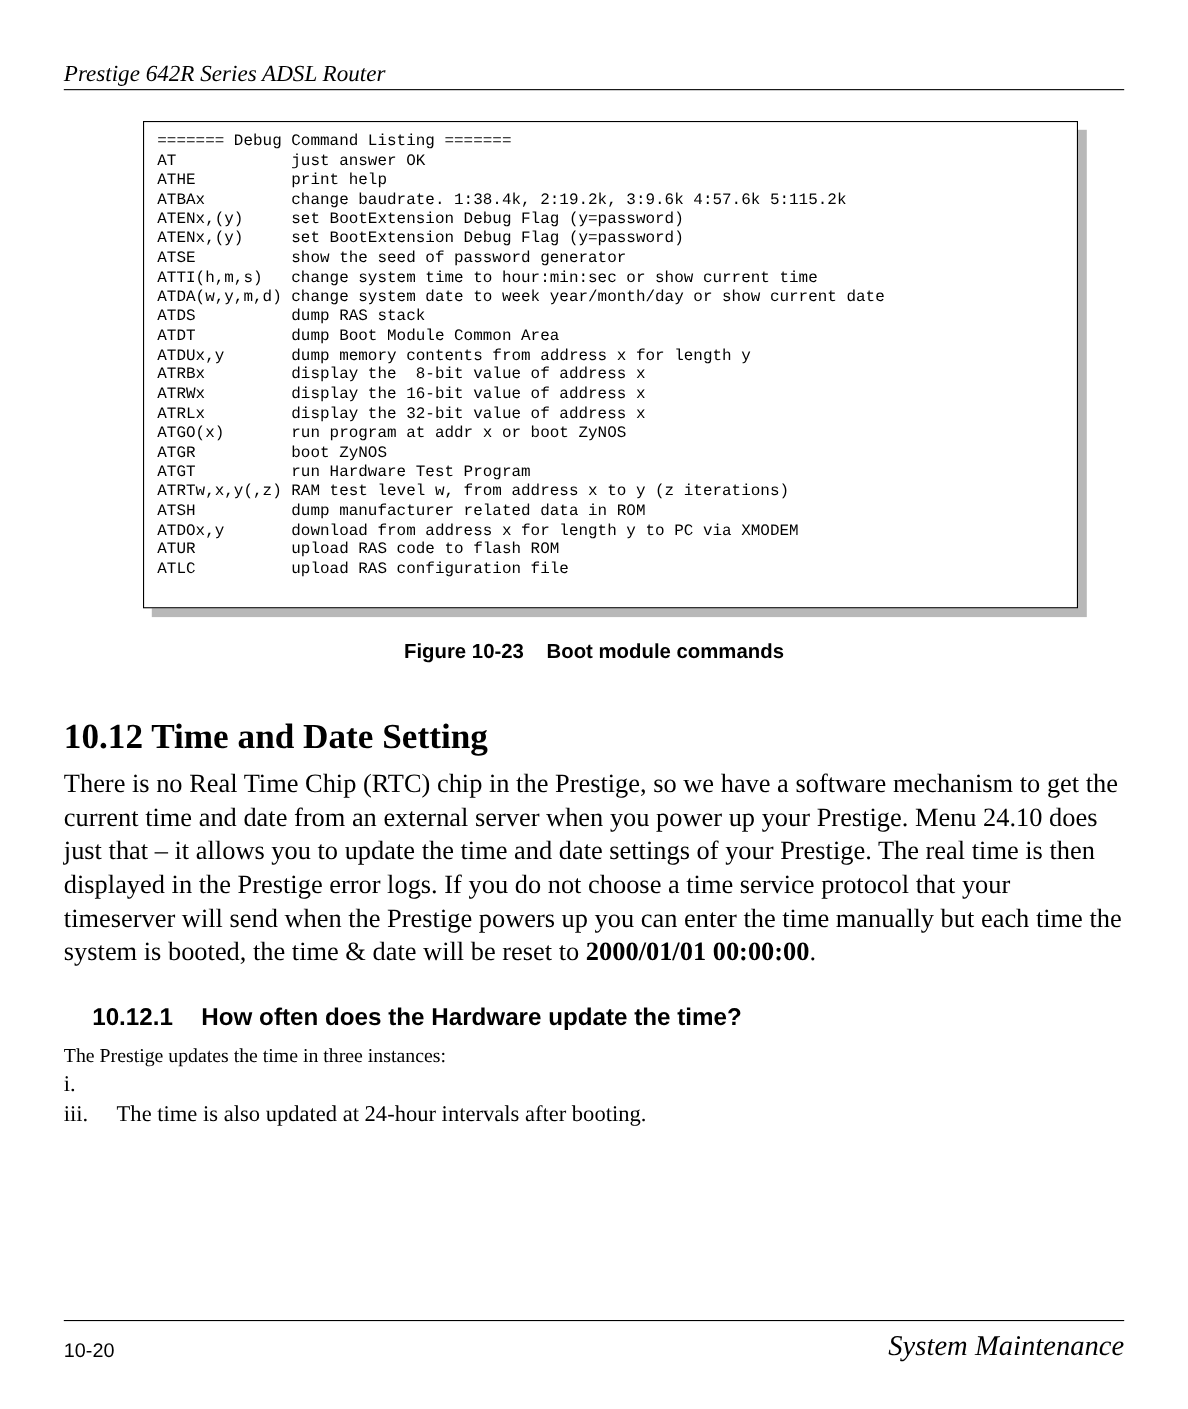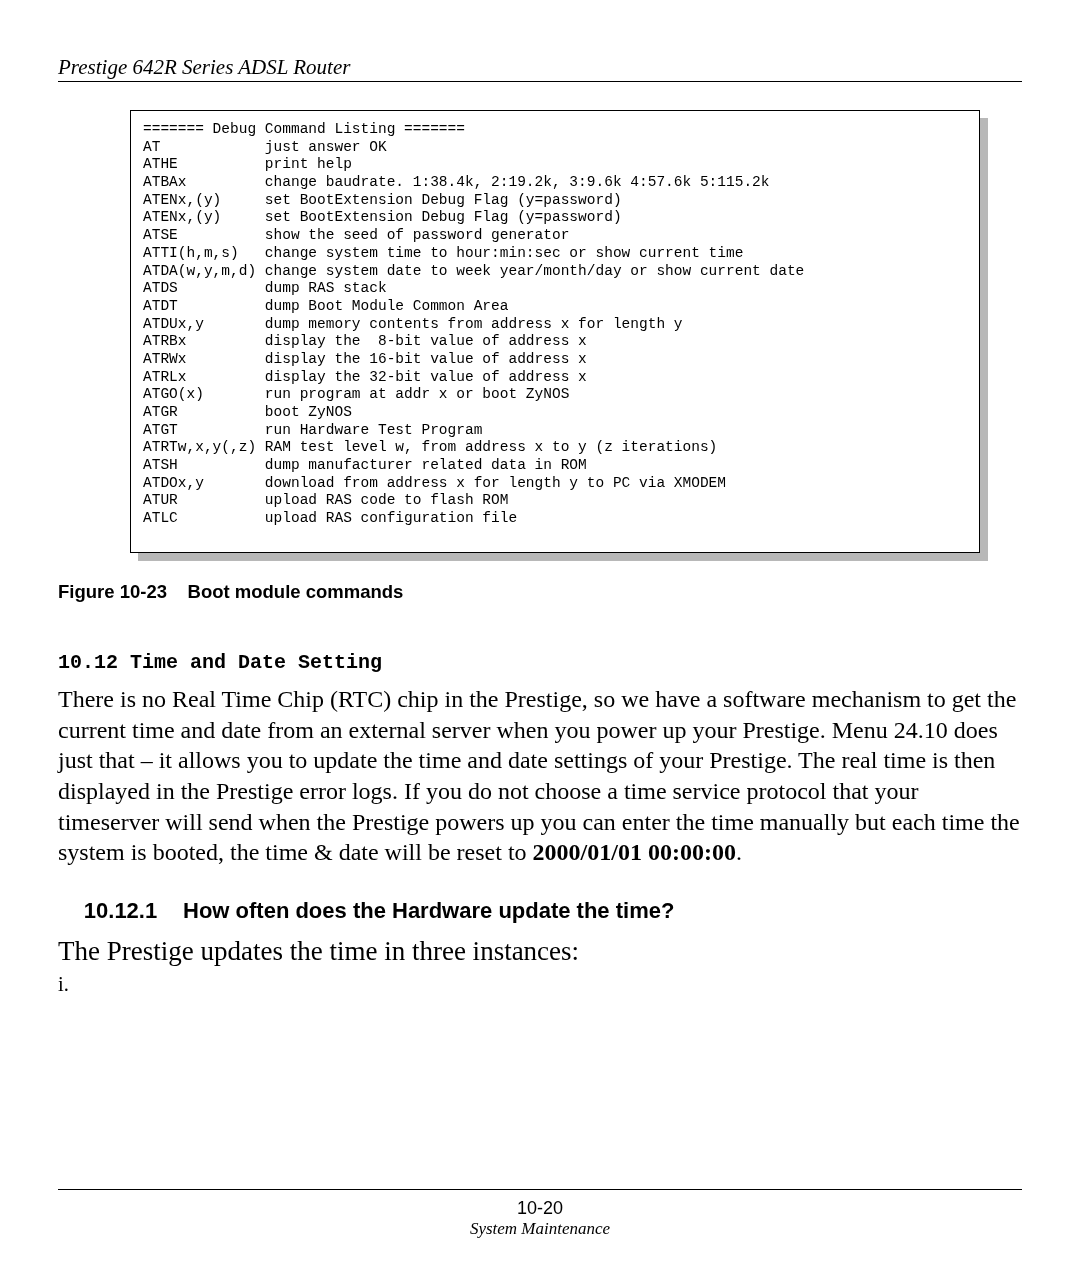--- a/index.html
+++ b/index.html
@@ -44,31 +44,31 @@
       position: relative;
       border: 1.5px solid #000;
       background: #fff;
       padding: 10px 12px 24px 12px;
       font-family: "Courier New", Courier, monospace;
       font-size: 14.5px;
       line-height: 1.22;
       white-space: pre;
     }
     .figure-caption {
-      text-align: left;
+      text-align: center;
       font-family: Arial, Helvetica, sans-serif;
       font-weight: bold;
       font-size: 18.5px;
       margin-top: 14px;
       margin-bottom: 48px;
     }
     .section-heading {
-      font-family: Liberation Mono, monospace;
+      font-family: Liberation Serif, serif;
       font-weight: bold;
-      font-size: 20px;
+      font-size: 32px;
       margin-bottom: 10px;
     }
     .body-para {
       font-size: 24px;
       line-height: 1.28;
       margin-bottom: 30px;
     }
     .bold-inline {
       font-weight: bold;
     }
@@ -77,21 +77,21 @@
       font-weight: bold;
       font-size: 22px;
       margin-bottom: 10px;
     }
     .subhead-num {
       display: inline-block;
       min-width: 125px;
       text-align: center;
     }
     .sub-para {
-      font-size: 27px;
+      font-size: 18px;
       line-height: 1.28;
       margin-bottom: 2px;
     }
     .roman-list {
       list-style: none;
       font-size: 20.5px;
       line-height: 1.3;
     }
     .roman-list li {
       display: flex;
@@ -106,30 +106,29 @@
       bottom: 42px;
     }
     .footer-rule {
       border: none;
       border-top: 1.5px solid #000;
       margin-bottom: 8px;
     }
     .footer-row {
       display: flex;
       justify-content: space-between;
-      align-items: center;
-      flex-direction: column;
+      align-items: flex-end;
     }
     .page-num {
       font-family: Arial, Helvetica, sans-serif;
       font-size: 18px;
     }
     .footer-right {
       font-style: italic;
-      font-size: 17px;
+      font-size: 26px;
     }
   </style>
 </head>
 <body>
 
 <div class="header-title">Prestige 642R Series ADSL Router</div>
 <hr class="header-rule">
 
 <div class="code-box-wrapper">
   <div class="code-box-shadow"></div>
@@ -173,20 +172,24 @@
 <h3 class="subsection-heading">
   <span class="subhead-num">10.12.1</span><span>How often does the Hardware update the time?</span>
 </h3>
 
 <p class="sub-para">The Prestige updates the time in three instances:</p>
 
 <ul class="roman-list" id="roman-list">
     <li>
       <span class="roman-marker">i.</span>
     </li>
+    <li>
+      <span class="roman-marker">iii.</span>
+      <span>The time is also updated at 24-hour intervals after booting.</span>
+    </li>
   </ul>
 
 <div class="footer">
   <hr class="footer-rule">
   <div class="footer-row">
     <span class="page-num">10-20</span>
     <span class="footer-right">System Maintenance</span>
   </div>
 </div>
 

